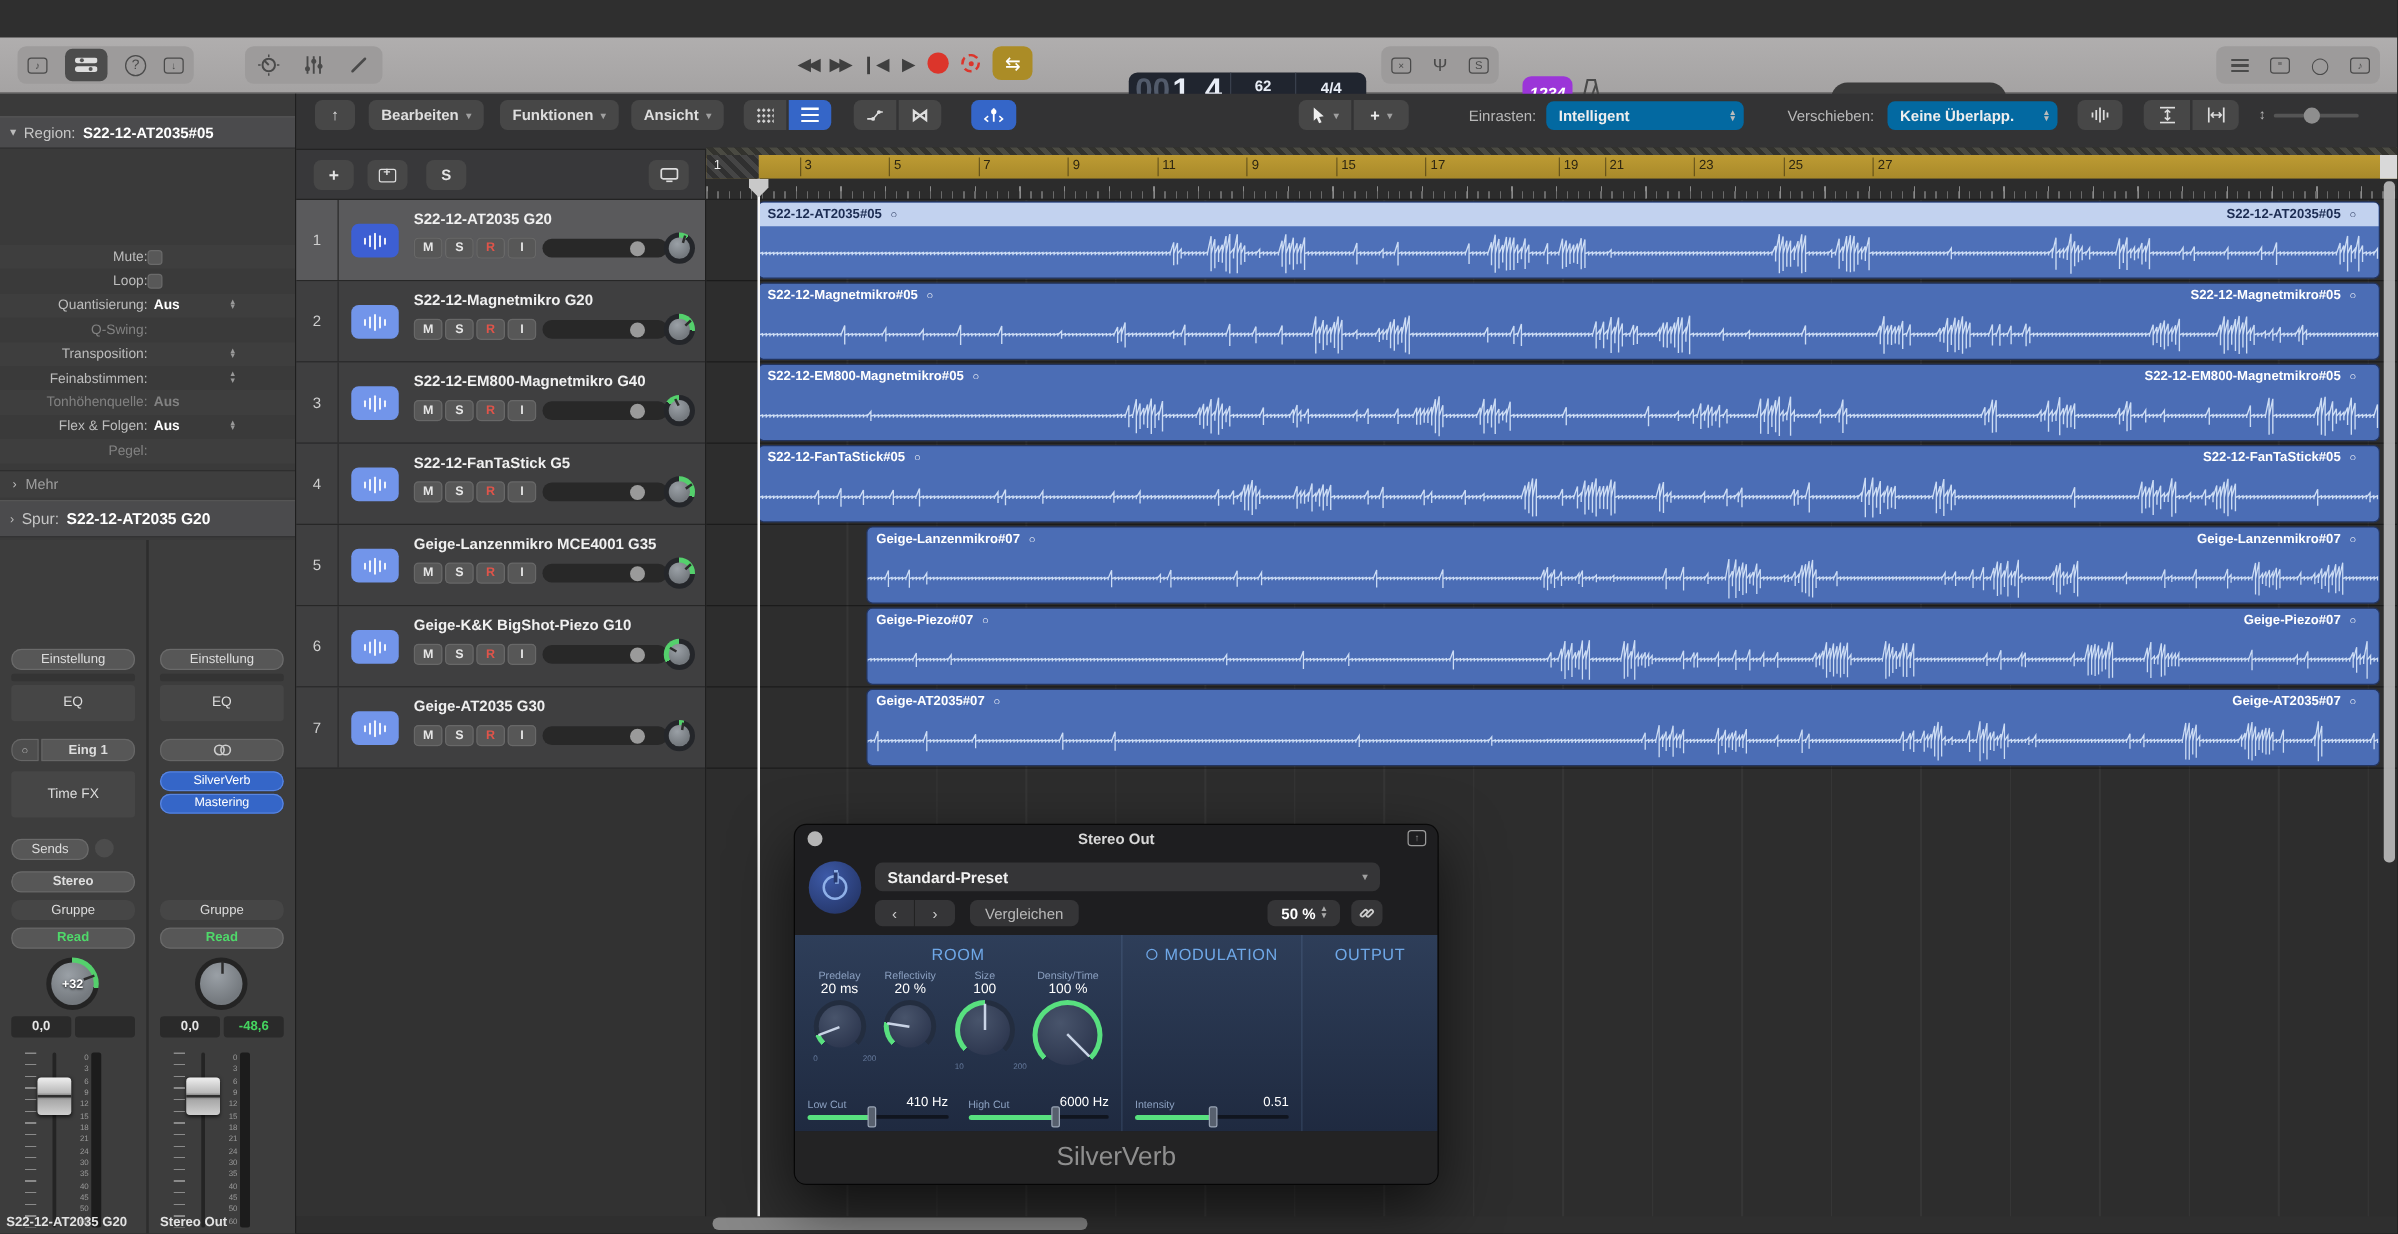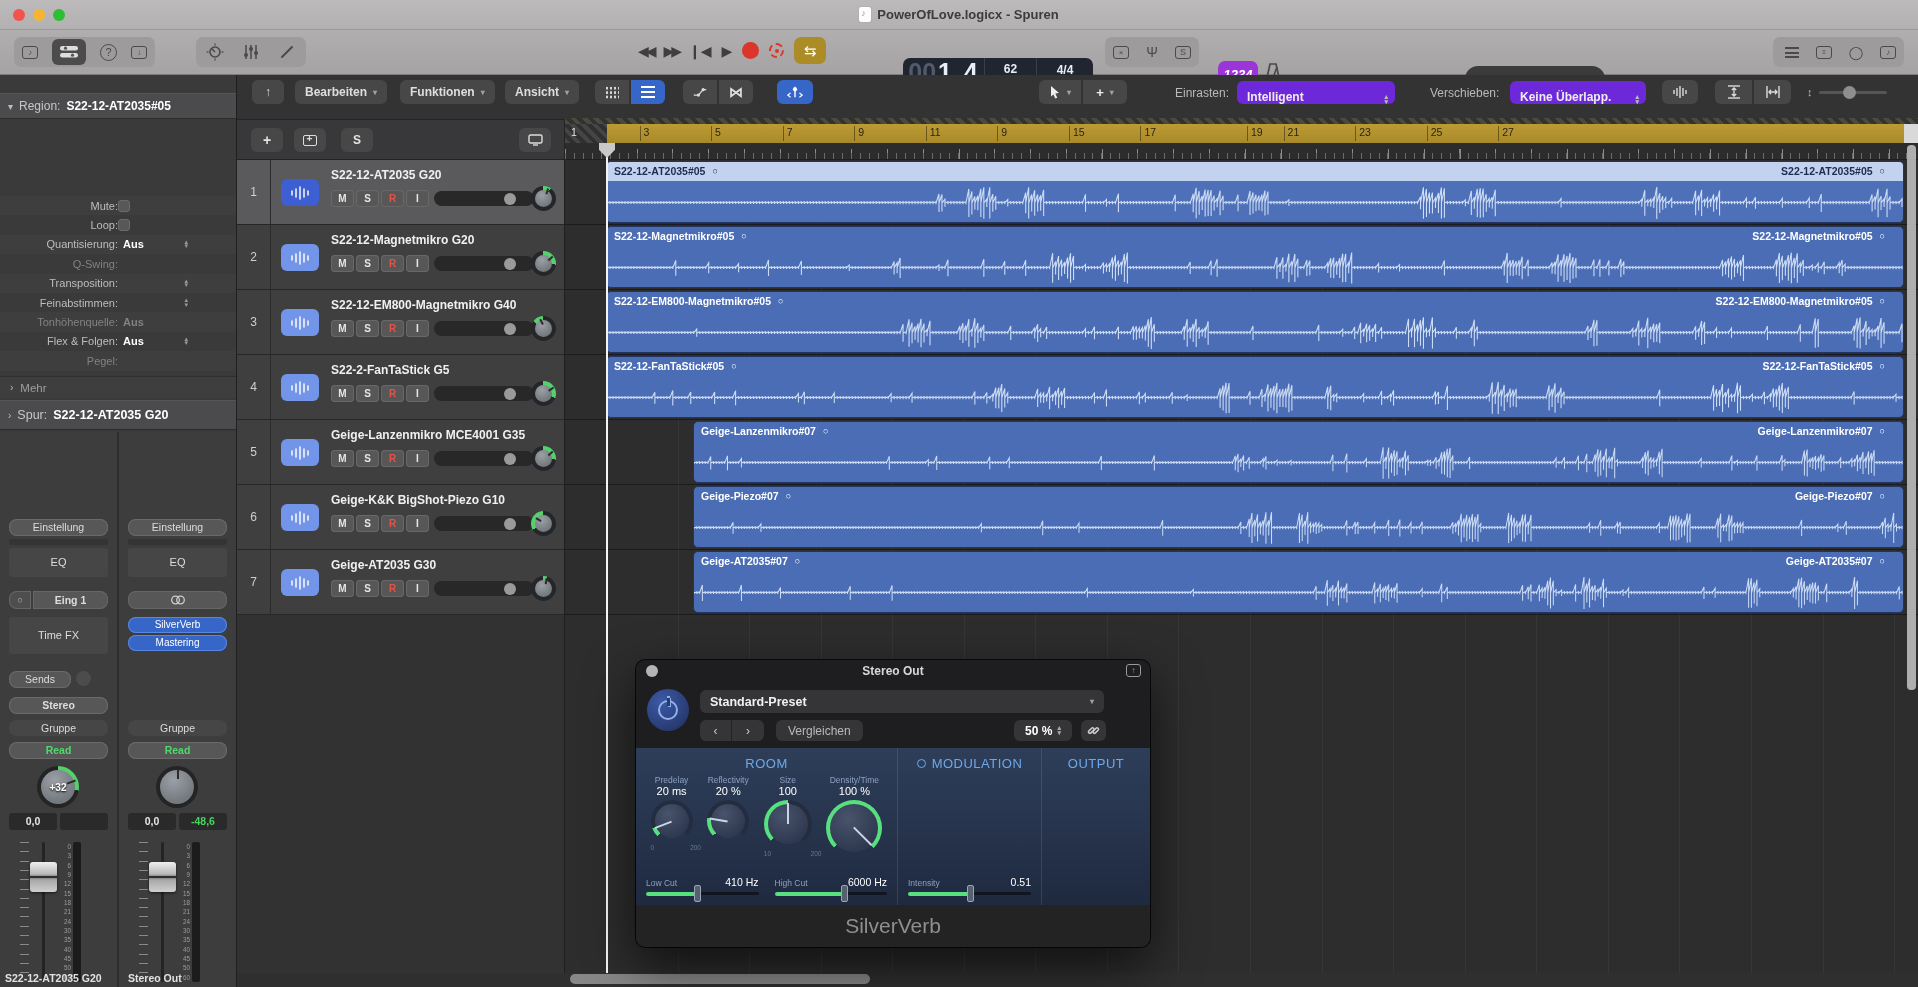--- a/index.html
+++ b/index.html
@@ -148,22 +148,22 @@
     justify-content:center; gap:6px; padding:0 10px; }
   .tt-chev { font-size:8px; color:#a0a0a0; }
   .tt-blue { background:#3566c8 !important; }
   .grid-ic { width:15px; height:13px;
     background-image:radial-gradient(#d6d6d6 1.1px, transparent 1.2px);
     background-size:4px 4.4px; }
   .list-ic { width:15px; height:12px; background:
     repeating-linear-gradient(180deg,#fff 0 2px,transparent 2px 5px); }
   .tool-arrow { font-size:13px; color:#eee; }
   .snap-label { position:absolute; top:11px; font-size:12px; color:#b9b9b9; }
-  .snap-dd { position:absolute; top:6px; height:23px; background:#6d28d9; border-radius:6px;
-    color:#eee; font-size:12px; font-weight:bold; display:flex; align-items:flex-end; padding:0 22px 0 10px;}
+  .snap-dd { position:absolute; top:6px; height:23px; background:#0369a1; border-radius:6px;
+    color:#eee; font-size:12px; font-weight:bold; display:flex; align-items:center; padding:0 22px 0 10px;}
   .snap-dd .ud { position:absolute; right:7px; display:flex; flex-direction:column; line-height:5px;
     font-size:7px; color:#bbb;}
   .zslider { position:absolute; top:12px; height:10px; display:flex; align-items:center; gap:6px;
     color:#b9b9b9; font-size:11px;}
   .zs-track { width:68px; height:3px; background:#555; border-radius:2px; position:relative;}
   .zs-thumb { position:absolute; top:-5px; width:13px; height:13px; border-radius:50%; background:#8e8e8e;}
   
   #tt2 { position:absolute; left:237px; top:120px; width:328px; height:40px; background:#38383a;
     border-bottom:1px solid #232323; border-right:1px solid #232323;}
   .tt2-btn { position:absolute; top:8px; height:24px; min-width:32px; background:#474747;
@@ -311,29 +311,20 @@
   .vs-handle { position:absolute; left:-7px; width:17px; height:6px; background:#6a7482;
     border:1px solid #aab4c2; border-radius:2px; }
   .pl-footer { position:absolute; left:0; bottom:0; width:100%; height:42px; background:#232324;
     display:flex; align-items:center; justify-content:center; font-size:21px; color:#8f8f8f; }
 </style>
 </head>
 <body>
 
 <div id="app">
 
-  <div class="titlebar">
-    <div class="traffic">
-      <span class="tl-close"></span>
-      <span class="tl-min"></span>
-      <span class="tl-zoom"></span>
-    </div>
-    <span class="doc-icon"></span>
-    <span class="win-title">PowerOfLove.logicx - Spuren</span>
-  </div>
 
   <div class="toolbar">
     <div class="tb-group" style="left:14px;">
       <span class="tb-ic boxnote">♪</span>
       <span class="tb-ic sel">
         <svg width="18" height="12" viewBox="0 0 18 12">
             <rect x="0" y="0" width="18" height="4.5" rx="2.2" fill="#ddd"></rect>
             <rect x="0" y="7" width="18" height="4.5" rx="2.2" fill="#ddd"></rect>
             <circle cx="5.5" cy="2.2" r="1.6" fill="#555"></circle>
             <circle cx="12.5" cy="9.2" r="1.6" fill="#555"></circle>
@@ -846,21 +837,21 @@
             <svg width="20" height="14" viewBox="0 0 20 14">
               <g stroke="rgba(255,255,255,.9)" stroke-width="1.6" stroke-linecap="round">
                 <line x1="2" y1="5" x2="2" y2="9"></line>
                 <line x1="6" y1="3" x2="6" y2="11"></line>
                 <line x1="10" y1="1" x2="10" y2="13"></line>
                 <line x1="14" y1="3" x2="14" y2="11"></line>
                 <line x1="18" y1="5" x2="18" y2="9"></line>
               </g>
             </svg>
           </div>
-          <div class="h-name">S22-2-FanTaStick G5</div>
+          <div class="h-name">S22-12-FanTaStick G5</div>
           <div class="h-btns">
             <div class="hb">M</div>
             <div class="hb">S</div>
             <div class="hb rec">R</div>
             <div class="hb">I</div>
           </div>
           <div class="h-slider">
             <div class="hs-knob" style="left: 70px;"></div>
           </div>
           <div class="cknob h-pan" style="background: conic-gradient(rgb(84, 208, 108) 0deg, rgb(84, 208, 108) 110deg, rgb(36, 38, 42) 110deg, rgb(36, 38, 42) 360deg);">

